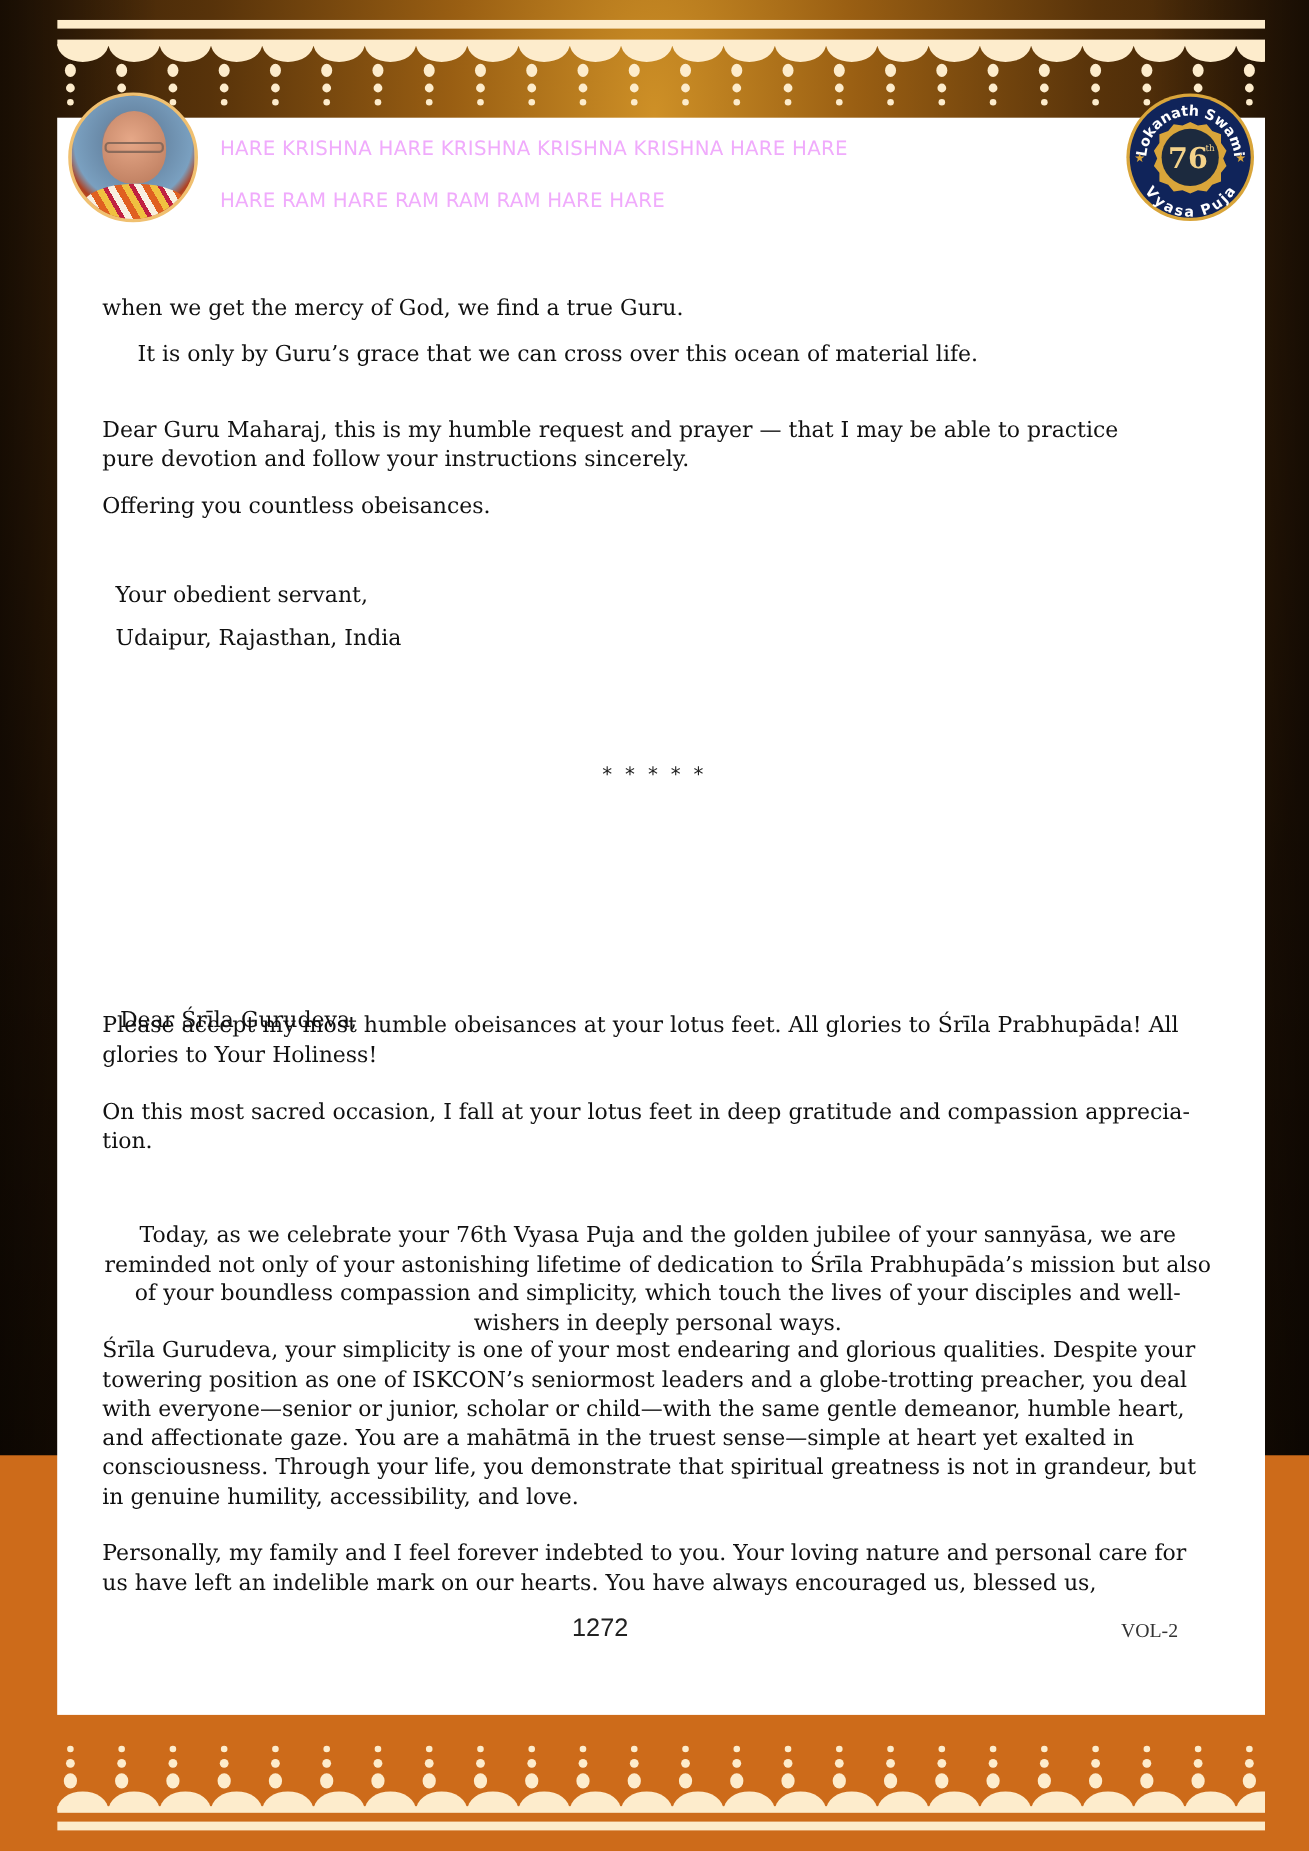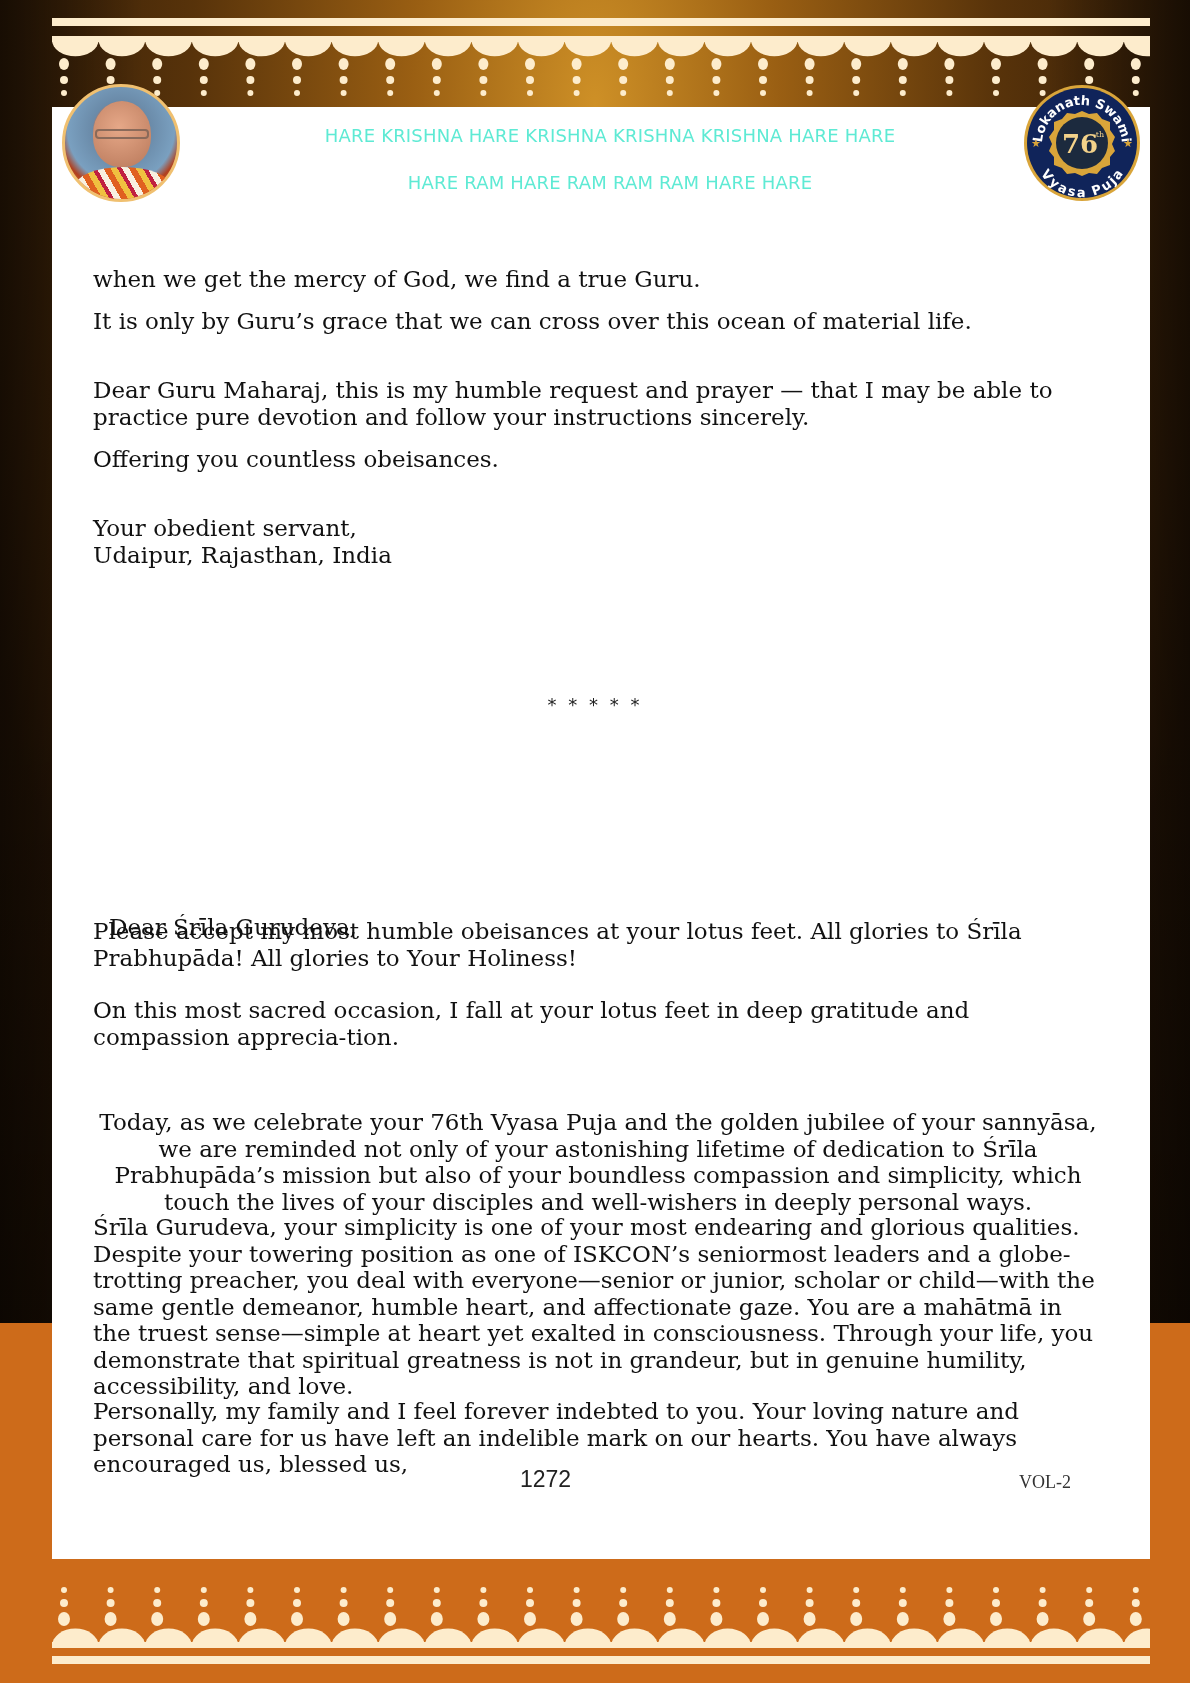--- a/index.html
+++ b/index.html
@@ -45,30 +45,30 @@
     position:absolute; left:30px; top:42px; width:54px; height:10px; border:2px solid #8a6a5a; border-radius:4px; box-sizing:border-box;
   }
   .portrait .garland {
     position:absolute; left:10px; top:80px; width:96px; height:40px; border-radius:50% 50% 0 0;
     background:repeating-linear-gradient(60deg, #e06020 0 6px, #f0c040 6px 12px, #c02040 12px 16px, #f8f0e0 16px 22px);
   }
   .badge {
     position:absolute; left:1022px; top:83px; width:120px; height:120px;
   }
   .mantra {
-    position:absolute; left:200px; width:820px; text-align:center;
-    font-family:"DejaVu Sans", sans-serif; color:#5eead4; font-size:18px; letter-spacing:0.2px;
+    position:absolute; left:200px; width:820px; text-align:left;
+    font-family:"DejaVu Sans", sans-serif; color:#f0abfc; font-size:18px; letter-spacing:0.2px;
   }
   .mantra.l1 { top:125px; }
   .mantra.l2 { top:172px; }
   .body-text {
     position:absolute; left:93px; width:1010px; color:#111;
-    font-size:23px; line-height:26.5px;
-  }
-  .body-text p { margin:0; }
+    font-size:20px; line-height:26.5px;
+  }
+  .body-text p { margin:12px; }
   .sep {
     position:absolute; left:0; width:1190px; top:694px; text-align:center;
     font-family:"DejaVu Sans", sans-serif; font-size:18px; color:#222; letter-spacing:3px;
     padding-left:-8px;
   }
   .page-num {
     position:absolute; top:1466px; left:520px; width:150px; 
     font-family:"Liberation Sans", sans-serif; font-size:23px; color:#222;
   }
   .vol {
@@ -326,21 +326,21 @@
   <text x="58" y="70" text-anchor="middle" font-family="DejaVu Serif, serif" font-size="26" font-weight="bold" fill="#f3d28a">76</text>
   <text x="78" y="54" text-anchor="middle" font-family="DejaVu Serif, serif" font-size="8" fill="#f3d28a">th</text>
   <text x="14" y="64" font-size="11" fill="#d9a53a" text-anchor="middle">★</text>
   <text x="106" y="64" font-size="11" fill="#d9a53a" text-anchor="middle">★</text>
 </svg>
 
 <div class="mantra l1">HARE KRISHNA HARE KRISHNA KRISHNA KRISHNA HARE HARE</div>
 <div class="mantra l2">HARE RAM HARE RAM RAM RAM HARE HARE</div>
 
 <div class="body-text" style="top:266px;">when we get the mercy of God, we find a true Guru.</div>
-<div class="body-text" style="top:308px;">It is only by Guru’s grace that we can cross over this ocean of material life.</div>
+<div class="body-text" style="top:308px;margin-left:32px;">It is only by Guru’s grace that we can cross over this ocean of material life.</div>
 <div class="body-text" style="top:377px; width:970px;">Dear Guru Maharaj, this is my humble request and prayer — that I may be able to practice pure devotion and follow your instructions sincerely.</div>
 <div class="body-text" style="top:446px;">Offering you countless obeisances.</div>
 
 <div class="body-text" style="top:515px;">
   <p>Your obedient servant,</p>
   <p>Udaipur, Rajasthan, India</p>
 </div>
 
 <div class="sep">* * * * *</div>
 

